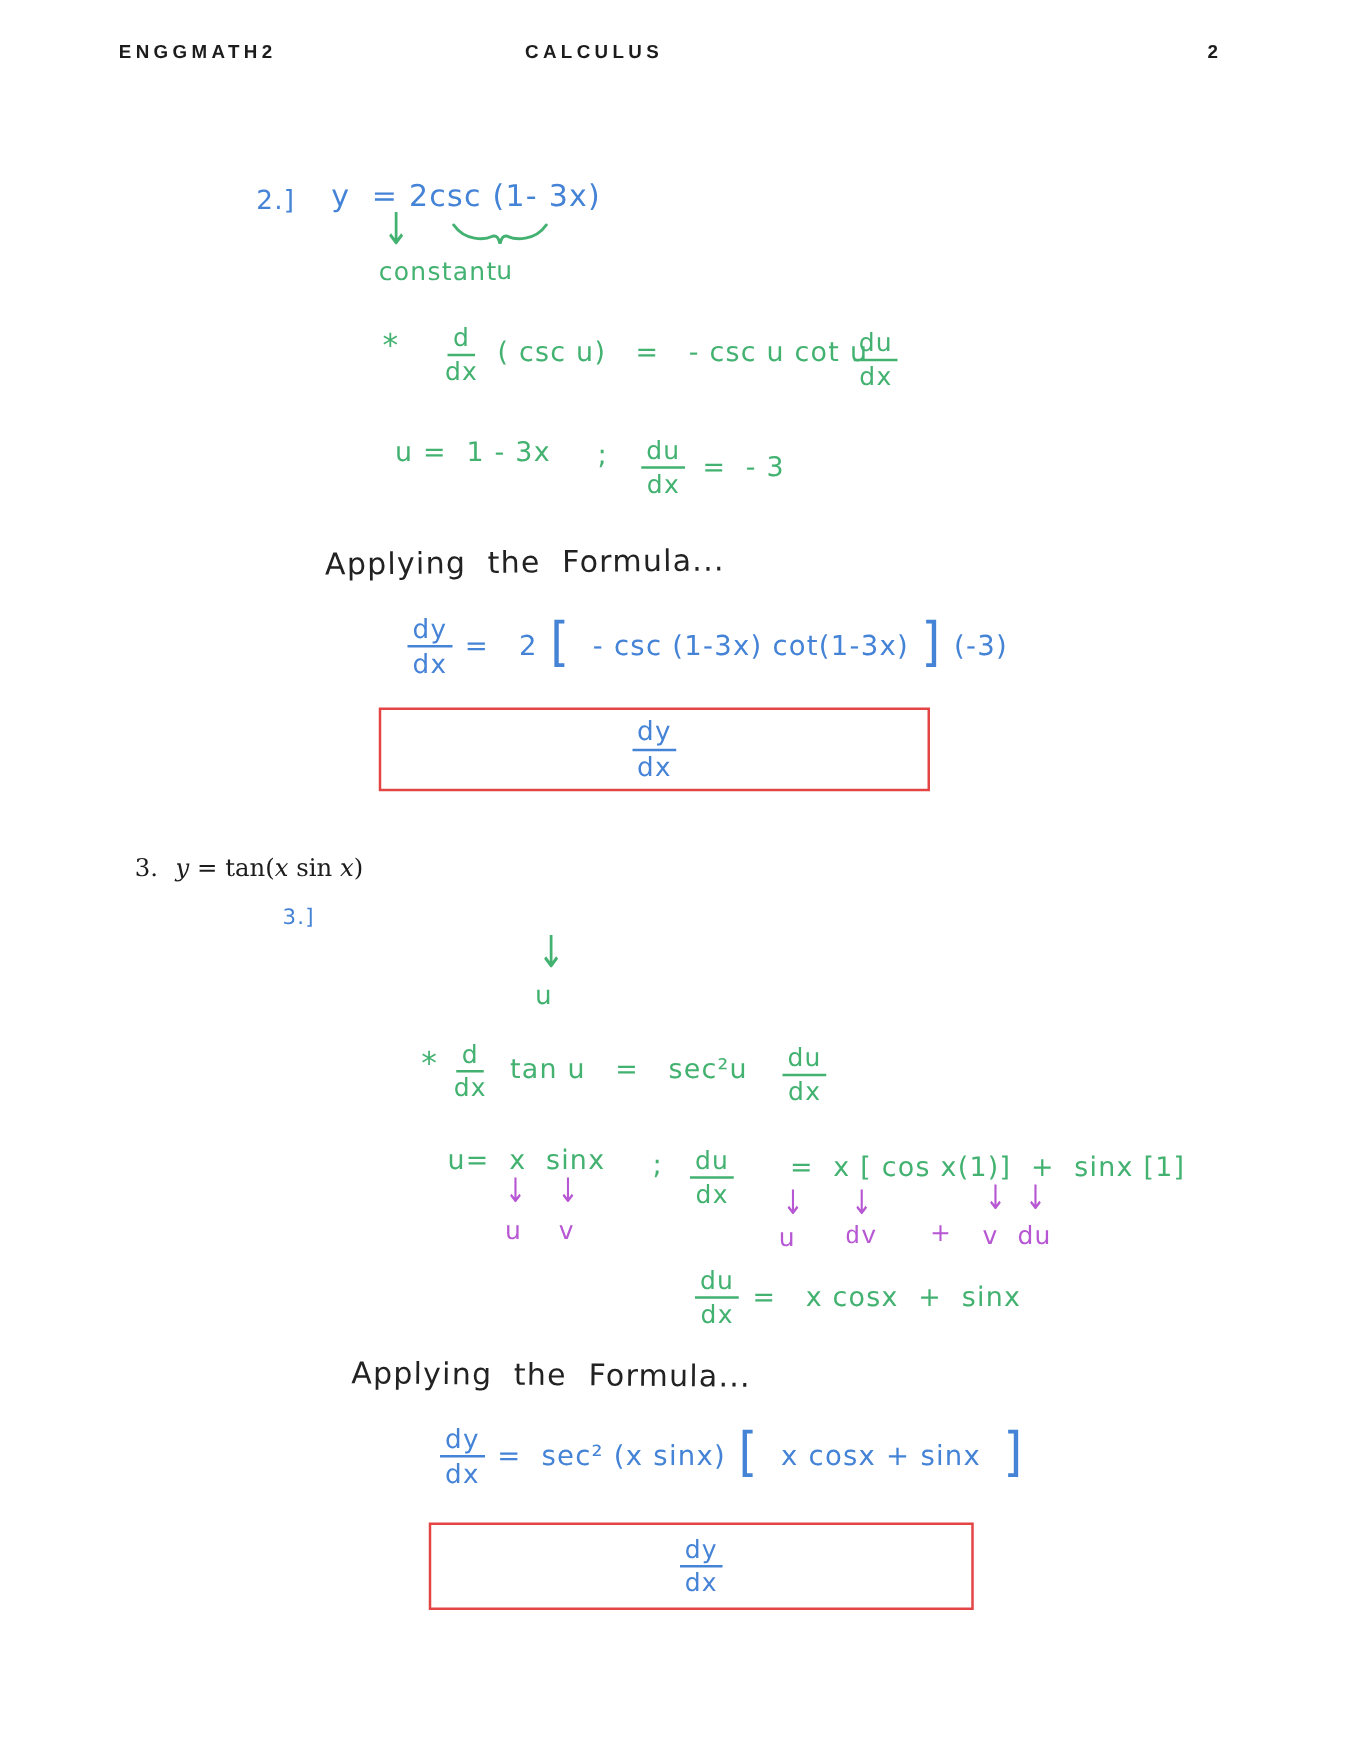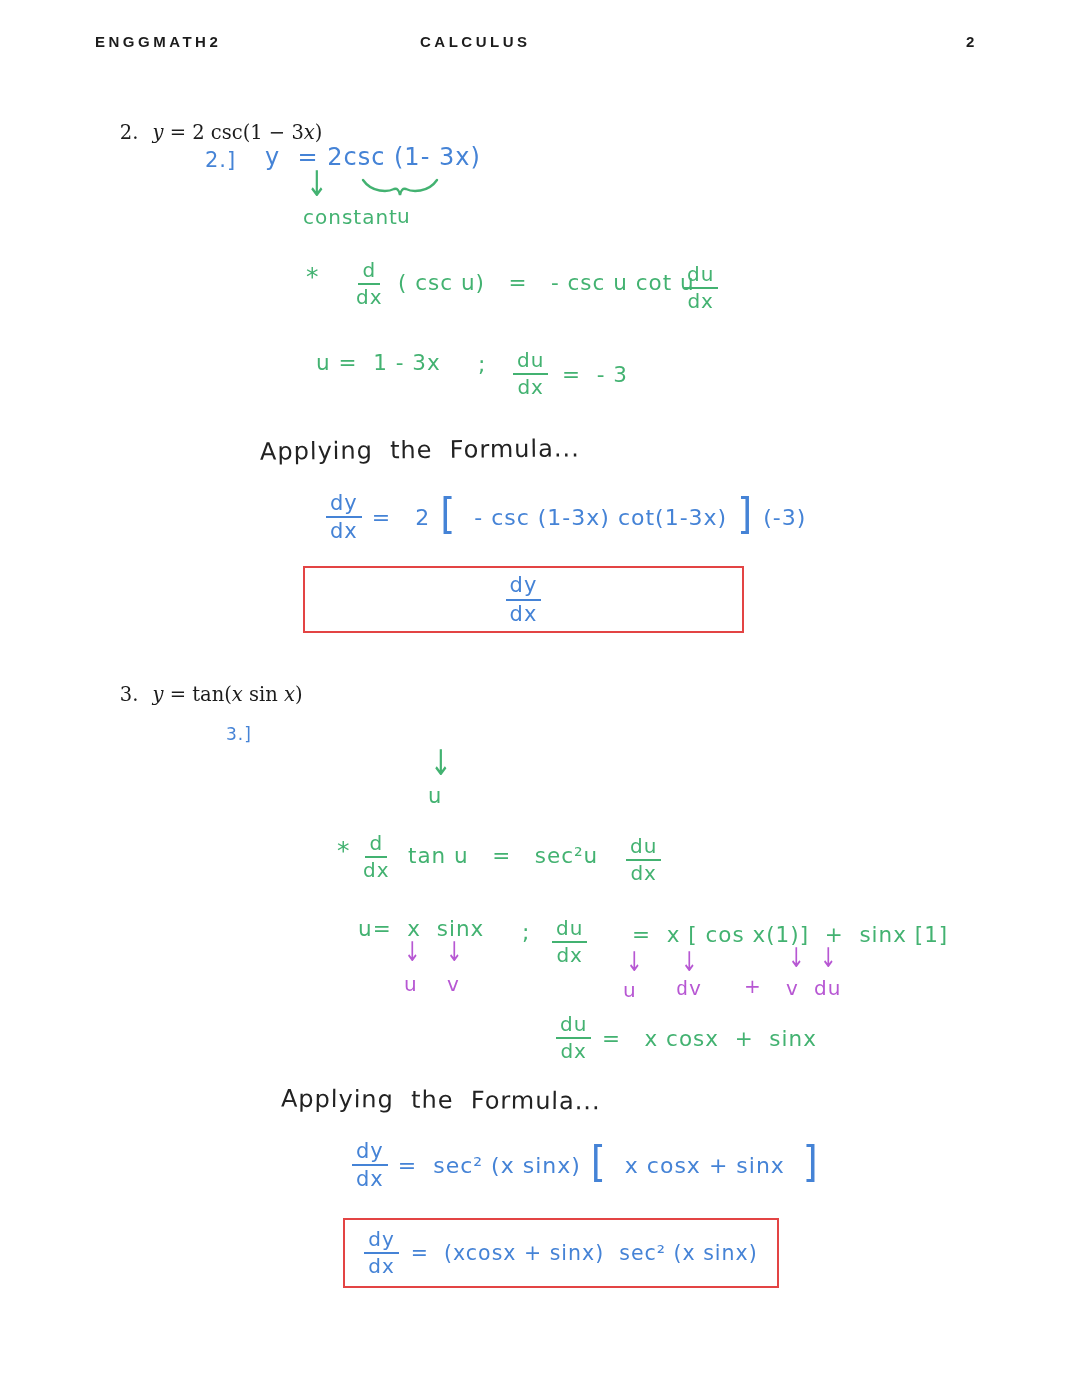--- a/index.html
+++ b/index.html
@@ -49,23 +49,20 @@
 </style>
 </head>
 <body>
 
 <div class="page">
 
   <span class="hdr" style="left:95px;">ENGGMATH2</span>
   <span class="hdr" style="left:420px;">CALCULUS</span>
   <span class="hdr" style="left:966px;letter-spacing:0;">2</span>
 
-  <div class="printed" style="left:95px;top:98px;">
-    <span class="num">2.</span><span class="it">y</span><span> = 2 csc(1 − 3</span><span class="it">x</span><span>)</span>
-  </div>
 
   <span class="hw blue" style="left:205px;top:148px;font-size:21px;">2.]</span>
   <span class="hw blue" style="left:265px;top:143px;font-size:24px;">y  = 2csc (1- 3x)</span>
 
   <svg style="position:absolute;left:360px;top:177px;" width="80" height="22" viewBox="0 0 80 22">
     <path d="M3 3 C 12 16, 28 15, 34 12 C 37 11, 39 13, 40 18 C 41 13, 43 11, 46 12 C 52 15, 68 16, 77 3" fill="none" stroke="var(--green)" stroke-width="2.4" stroke-linecap="round"></path>
   </svg>
   <span class="hw green arrow" style="left:306px;top:171px;font-size:26px;">↓</span>
   <span class="hw green" style="left:303px;top:205px;font-size:20px;">constant</span>
   <span class="hw green" style="left:397px;top:204px;font-size:20px;">u</span>
@@ -103,21 +100,21 @@
     <span>(-3)</span>
   </div>
 
   <div class="ansbox" style="left:303px;top:566px;width:437px;height:63px;">
     <span class="hw blue frac" style="position:static;font-size:21px;">
       <span class="fnum">dy</span>
       <span class="fden">dx</span>
     </span>
   </div>
 
-  <div class="printed" style="left:95px;top:660px;">
+  <div class="printed" style="left:83px;top:660px;">
     <span class="num">3.</span><span class="it">y</span><span> = tan(</span><span class="it">x</span><span> sin </span><span class="it">x</span><span>)</span>
   </div>
 
   <span class="hw blue" style="left:226px;top:724px;font-size:17px;">3.]</span>
   <span class="hw green arrow" style="left:430px;top:750px;font-size:26px;">↓</span>
   <span class="hw green" style="left:428px;top:784px;font-size:21px;">u</span>
 
   <span class="hw green" style="left:337px;top:836px;font-size:25px;">*</span>
   <span class="hw green frac" style="left:363px;top:833px;font-size:20px;">
     <span class="fnum">d</span>
@@ -169,16 +166,15 @@
     <span class="brk">[</span>
     <span> x cosx + sinx </span>
     <span class="brk">]</span>
   </div>
 
   <div class="ansbox" style="left:343px;top:1218px;width:432px;height:66px;">
     <span class="hw blue frac" style="position:static;font-size:20px;">
       <span class="fnum">dy</span>
       <span class="fden">dx</span>
     </span>
-    <span class="hw blue" style="position:static;font-size:20.5px;">=  (xcosx + sinx)  sec² (x sinx)</span>
   </div>
 
 </div>
 
 </body></html>

